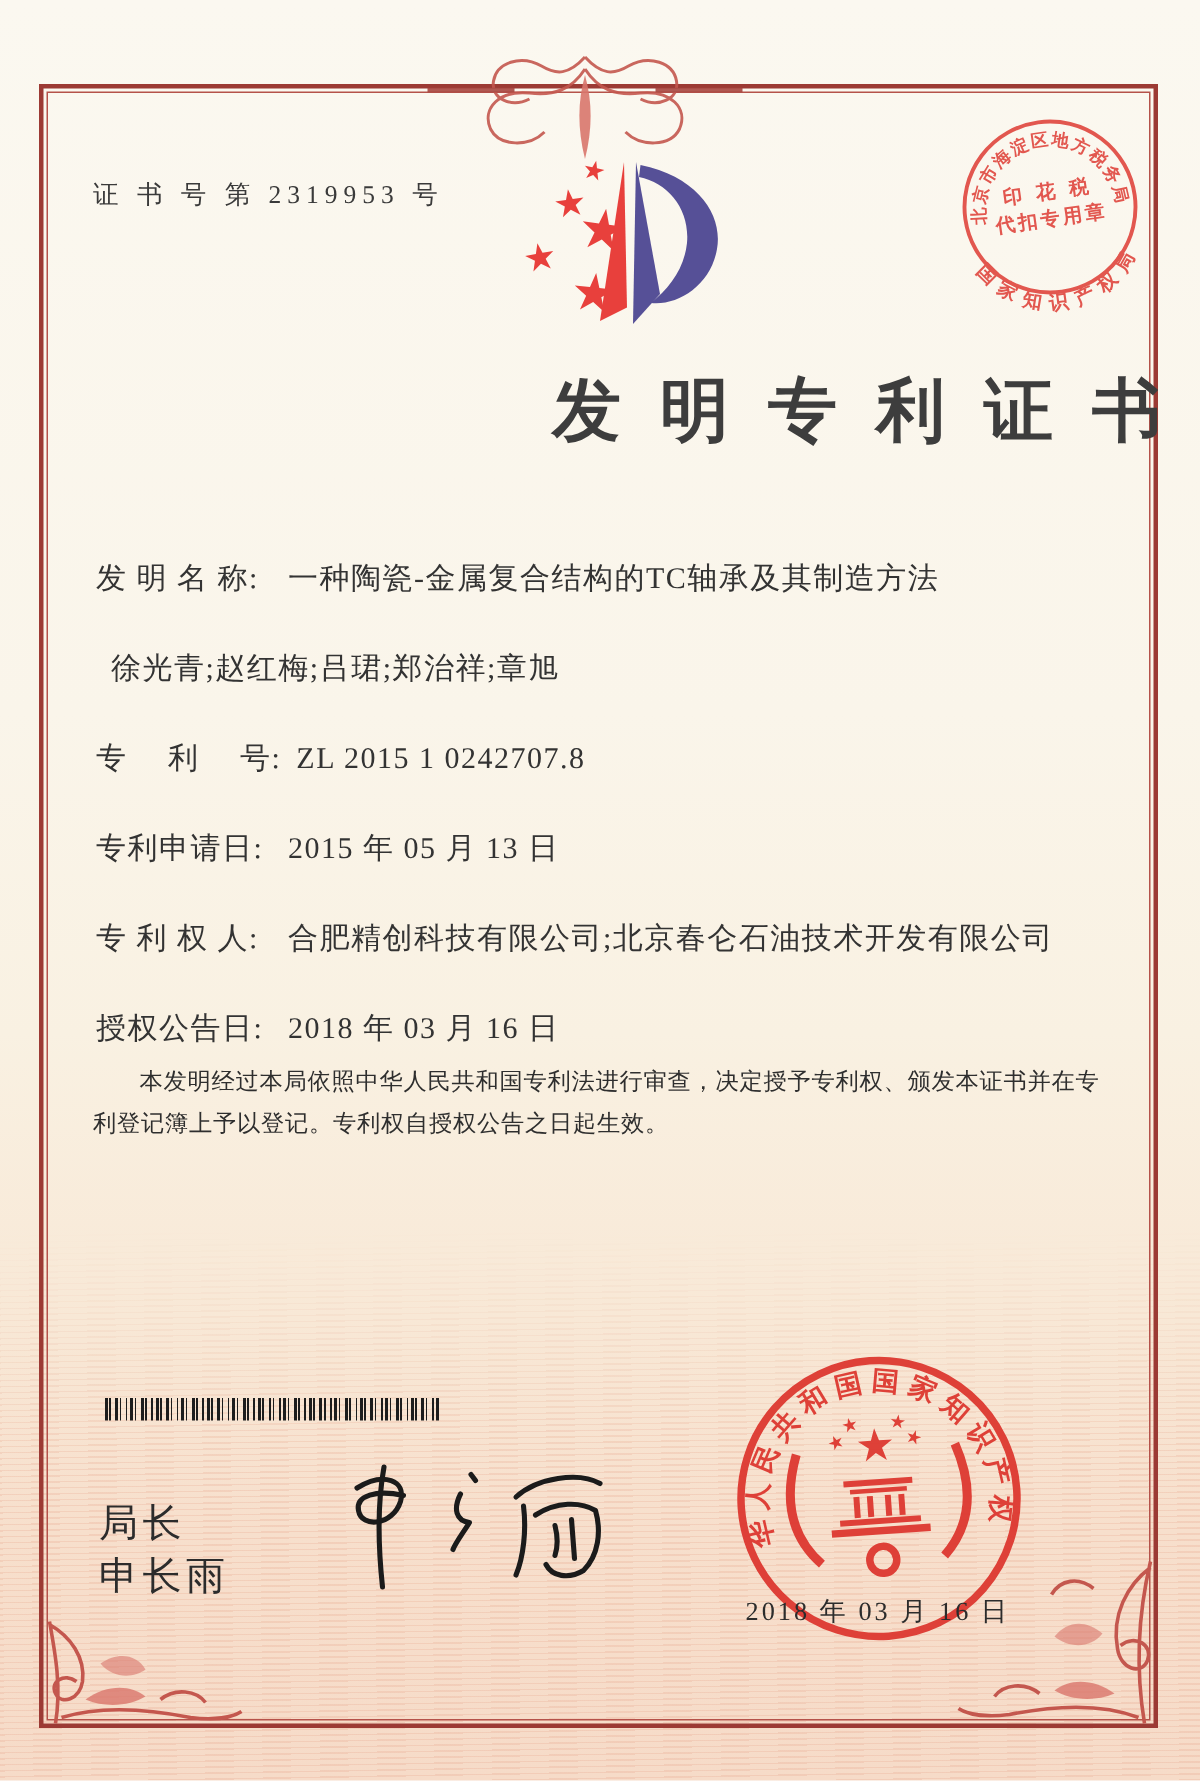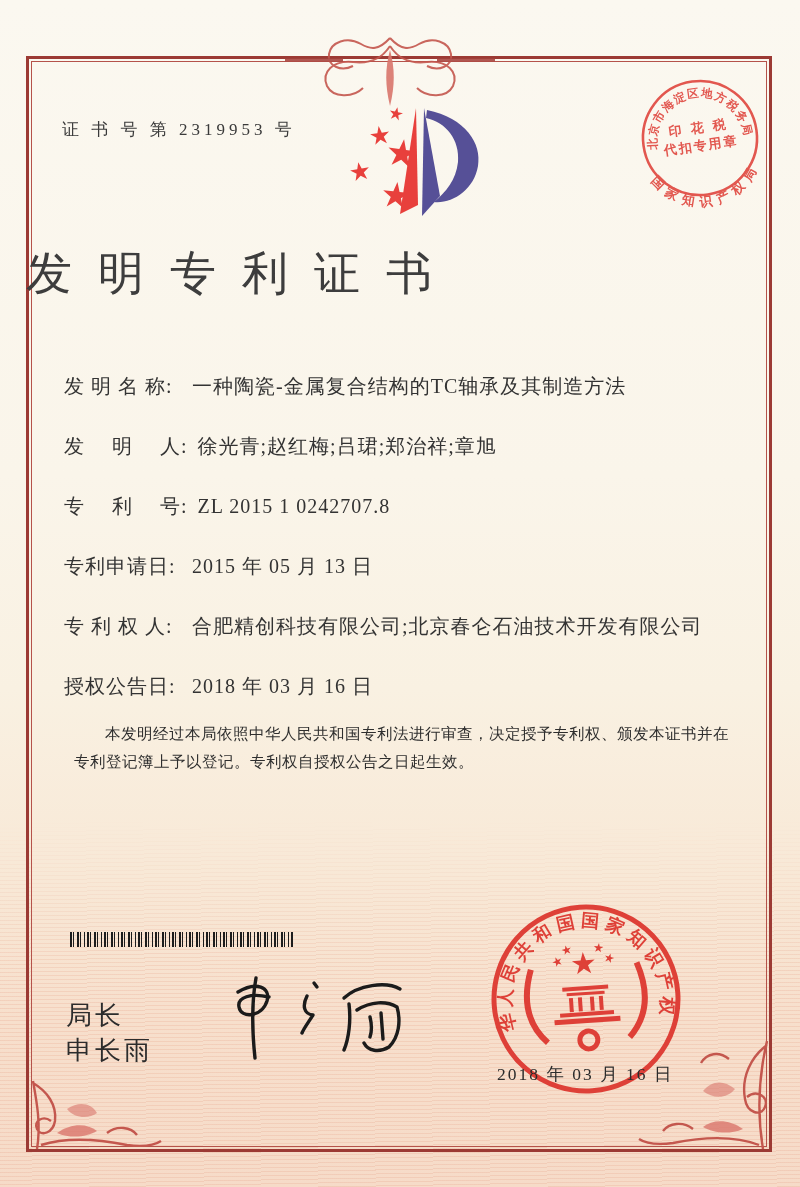--- a/index.html
+++ b/index.html
@@ -22,30 +22,30 @@
     position:absolute;left:2px;top:2px;right:2px;bottom:2px;
     border:1px solid #b5524a;
   }
   .cert-no{
     position:absolute;left:62px;top:118px;
     font-size:17px;letter-spacing:4px;color:#3a3a3a;
   }
   .logo{position:absolute;left:330px;top:92px;width:170px;height:140px;}
   .tax-seal{position:absolute;left:620px;top:58px;width:160px;height:160px;transform:rotate(-8deg);opacity:.92;}
   .title{
-    position:absolute;left:0;right:0;top:243px;text-align:left;
-    font-size:46px;font-weight:400;color:#3d3d3d;
+    position:absolute;left:0;right:0;top:243px;text-align:right;
+    font-size:46px;font-weight:700;color:#3d3d3d;
     letter-spacing:26px;text-indent:26px;
   }
   .fields{position:absolute;left:64px;top:368px;width:686px;}
   .field{display:flex;margin-bottom:24px;font-size:20px;color:#333;line-height:36px;}
   .field .lbl{white-space:pre;min-width:118px;letter-spacing:1px;}
   .field .val{margin-left:10px;letter-spacing:1px;}
   .paras{position:absolute;left:62px;top:708px;width:682px;font-size:15.5px;line-height:27.5px;color:#2e2e2e;}
-  .paras p{margin:12px;text-indent:2em;letter-spacing:.5px;}
+  .paras p{margin:0;text-indent:2em;letter-spacing:.5px;}
   .barcode{
     position:absolute;left:70px;top:932px;width:224px;height:15px;
     background:repeating-linear-gradient(90deg,
       #1d1d1d 0 2px, rgba(0,0,0,0) 2px 3px,
       #1d1d1d 3px 4px, rgba(0,0,0,0) 4px 7px,
       #1d1d1d 7px 9px, rgba(0,0,0,0) 9px 10px,
       #1d1d1d 10px 11px, rgba(0,0,0,0) 11px 14px,
       #1d1d1d 14px 15px, rgba(0,0,0,0) 15px 17px);
   }
   .director{position:absolute;left:66px;top:998px;font-size:26px;color:#2c2c2c;letter-spacing:3px;}
@@ -114,21 +114,20 @@
 </svg>
 
 <div class="title">发明专利证书</div>
 
 <div class="fields">
   <div class="field">
     <span class="lbl">发 明 名 称:</span>
     <span class="val">一种陶瓷-金属复合结构的TC轴承及其制造方法</span>
   </div>
   <div class="field">
-    <span class="lbl">发　 明 　人:</span>
     <span class="val">徐光青;赵红梅;吕珺;郑治祥;章旭</span>
   </div>
   <div class="field">
     <span class="lbl">专　 利 　号:</span>
     <span class="val">ZL 2015 1 0242707.8</span>
   </div>
   <div class="field">
     <span class="lbl">专利申请日:</span>
     <span class="val">2015 年 05 月 13 日</span>
   </div>

